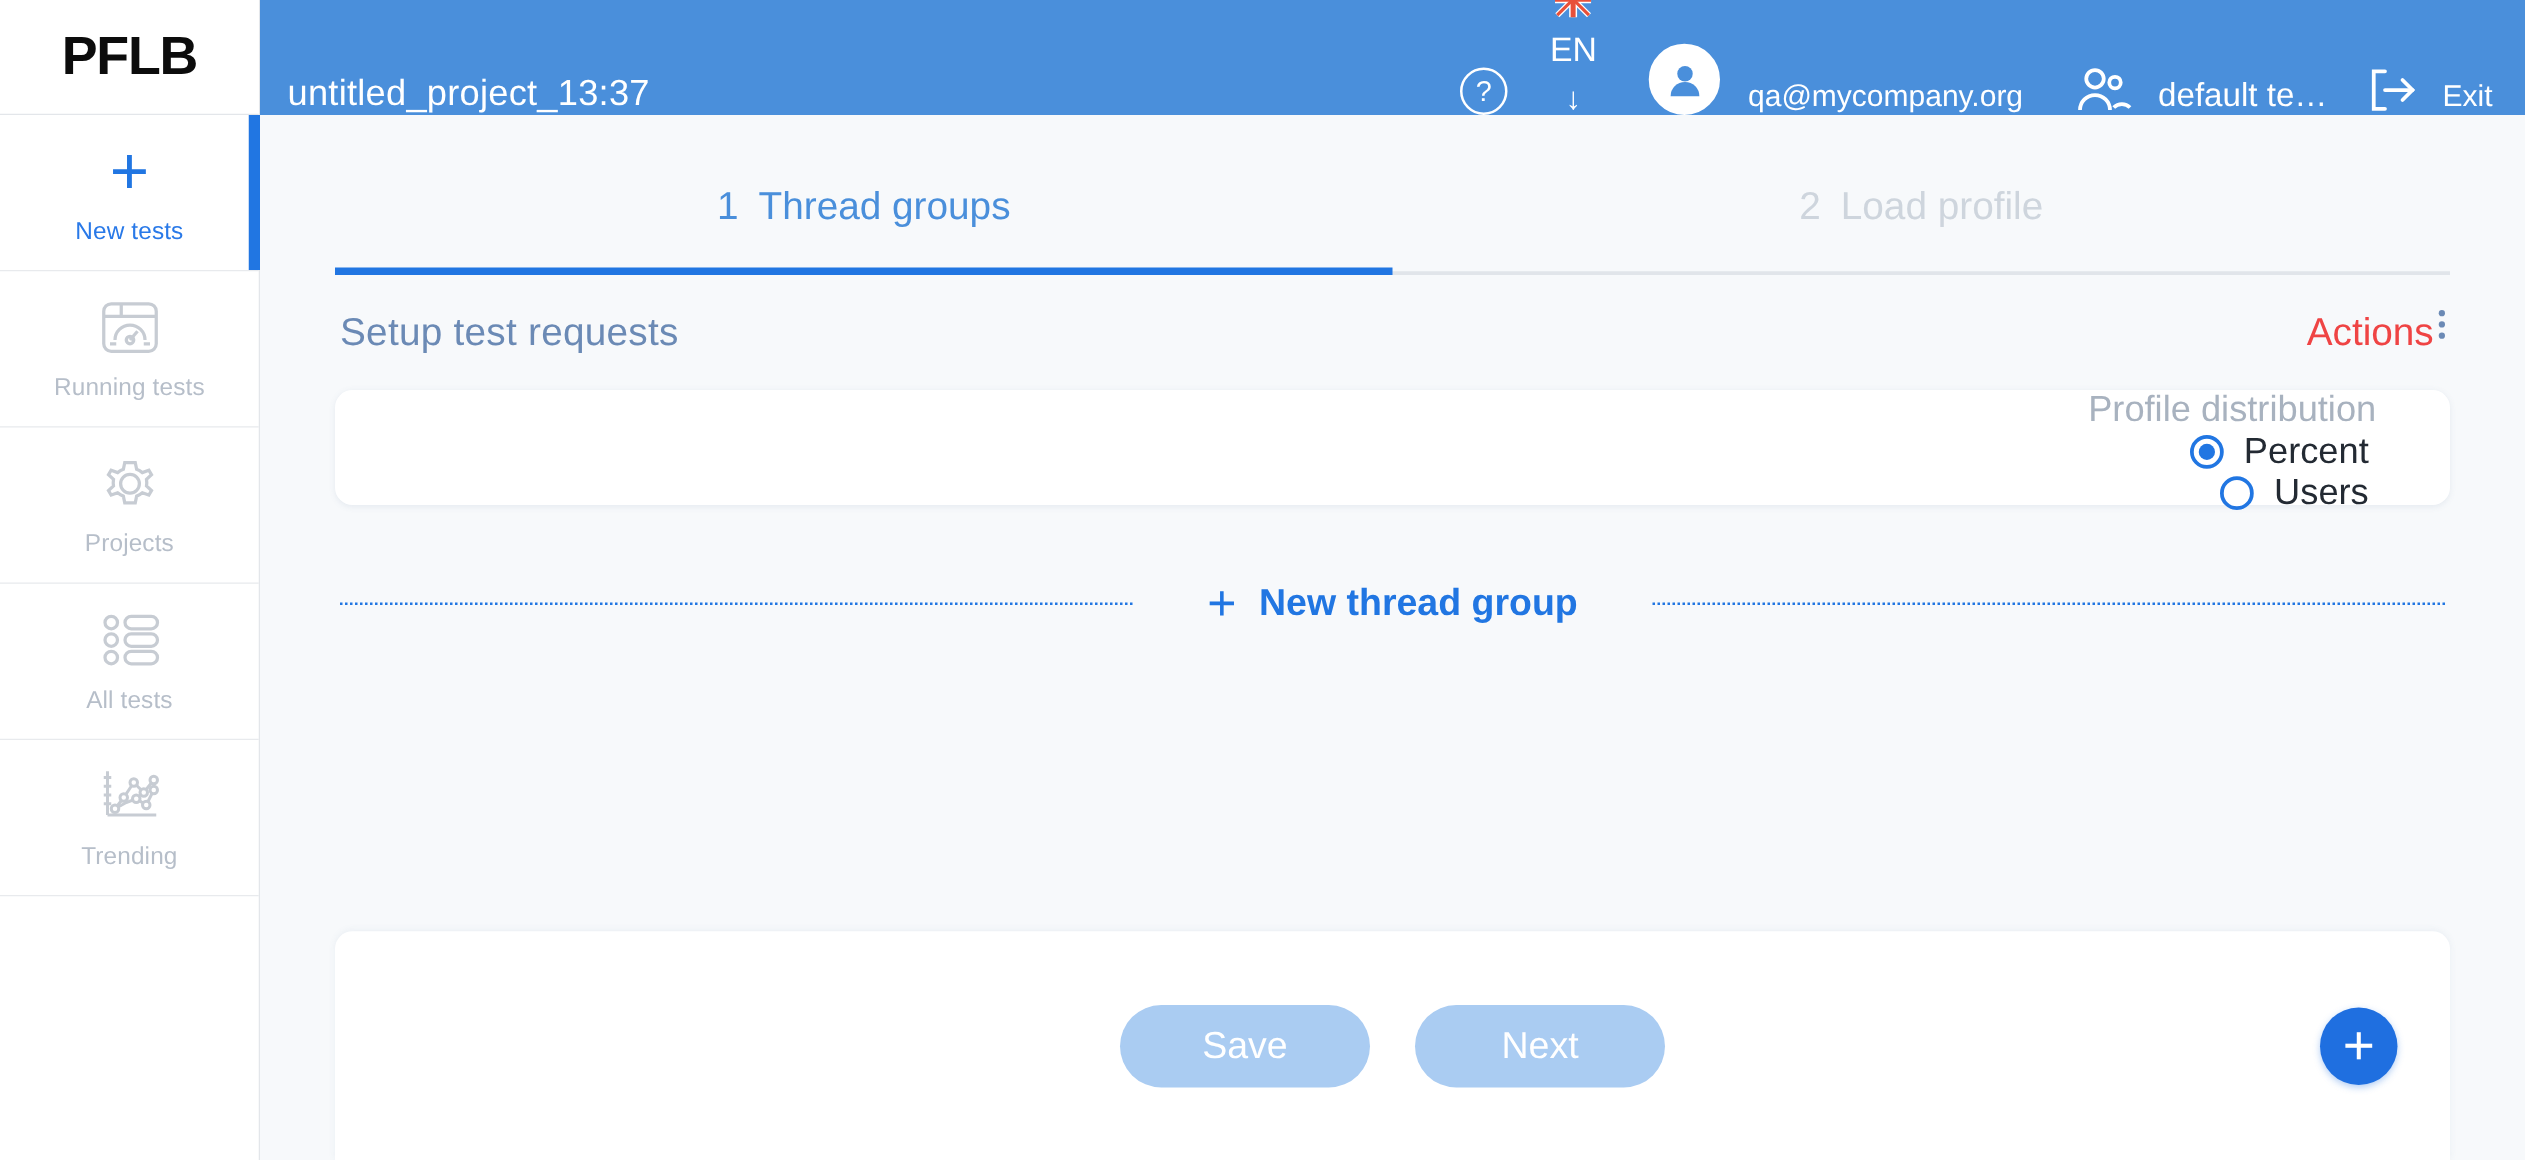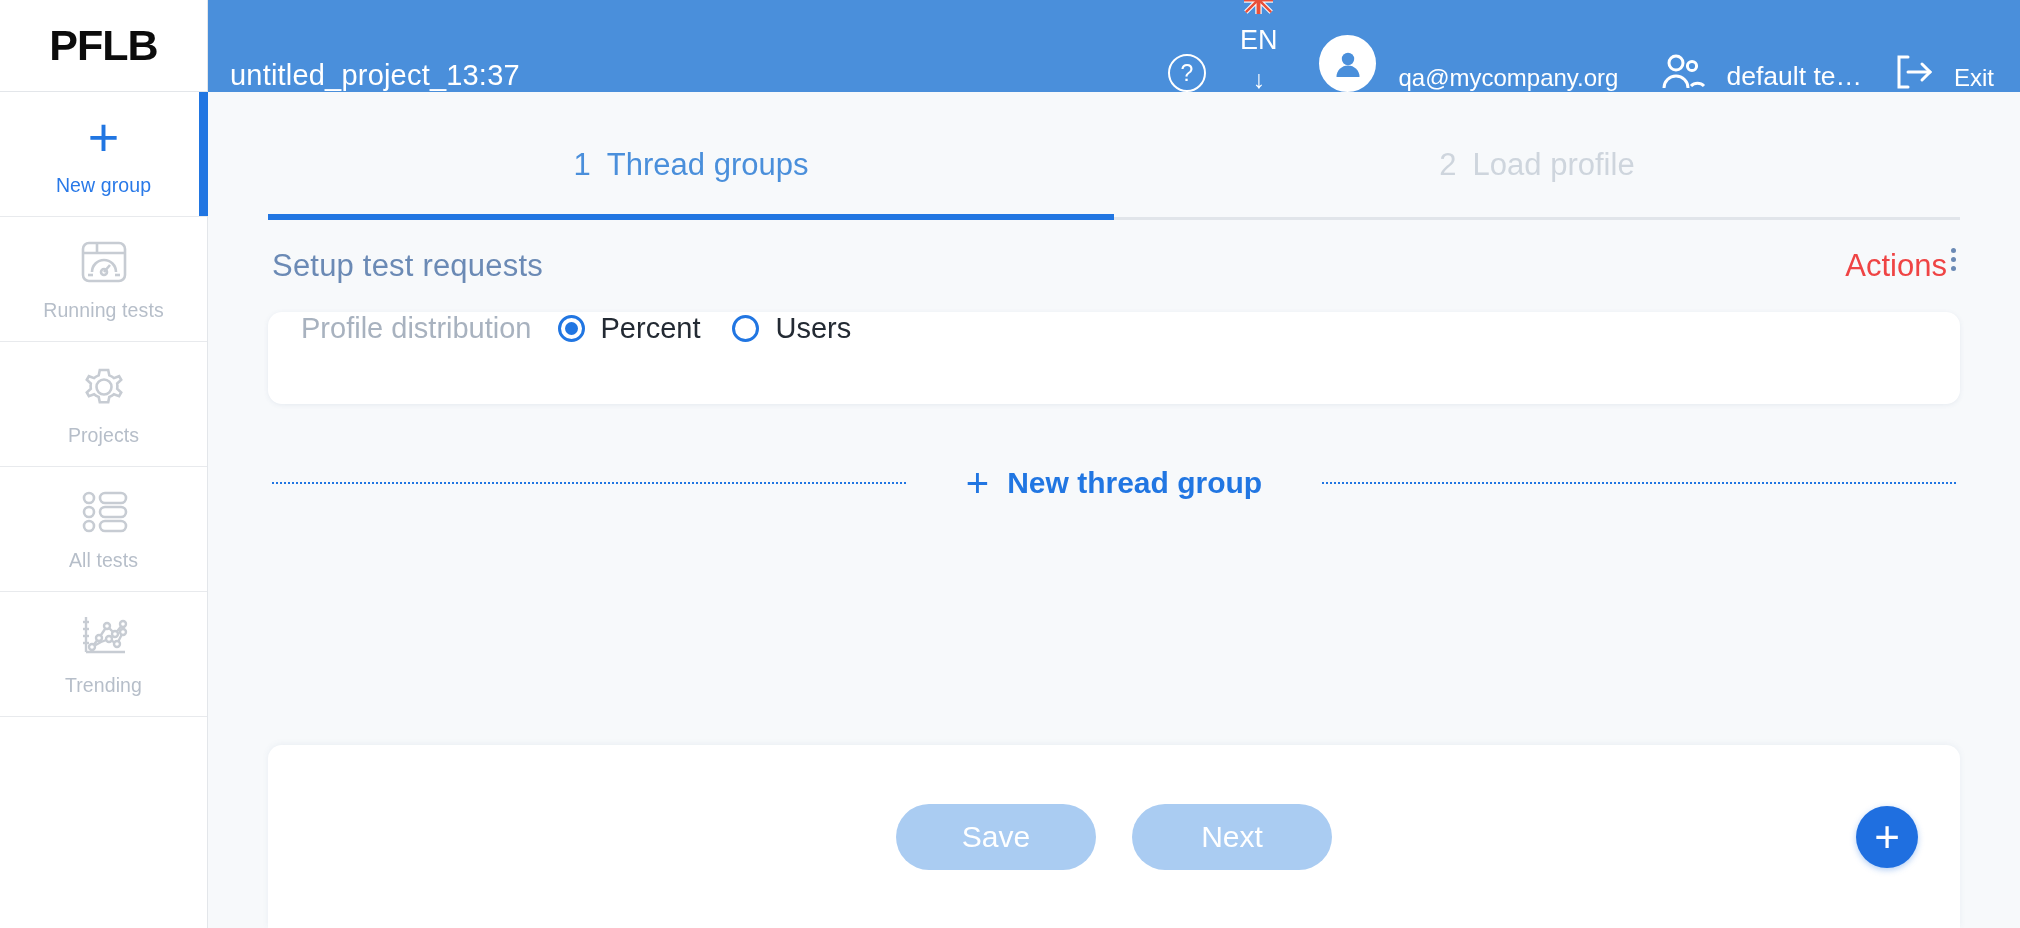--- a/index.html
+++ b/index.html
@@ -126,22 +126,23 @@
     display: flex; align-items: flex-start; gap: 4px;
     font-size: 31px; color: #ef4444; cursor: pointer;
   }
   .kebab { display: flex; flex-direction: column; gap: 4px; align-items: center; }
   .kebab span { width: 5px; height: 5px; border-radius: 50%; background: #6b8ab5; display: block; }
 
   
   .card {
     background: #ffffff; border-radius: 14px;
     box-shadow: 0 1px 5px rgba(80,110,150,0.10);
-    height: 92px; display: flex; align-items: flex-start;
+    height: 92px; display: flex; align-items: flex-end;
     padding: 0 33px;
+    flex-direction: column;
   }
   .card-label { font-size: 29px; color: #a8b2bf; margin-right: 26px; }
   .radio-opt { display: flex; align-items: center; cursor: pointer; margin-right: 32px; }
   .radio {
     width: 27px; height: 27px; border-radius: 50%;
     border: 3.2px solid #2176e2; margin-right: 16px;
     display: flex; align-items: center; justify-content: center;
     flex: 0 0 27px; background: #fff;
   }
   .radio.checked::after {
@@ -197,21 +198,21 @@
 
   <aside class="sidebar">
     <div class="logo-box">
       <span class="logo-text">PFLB</span>
     </div>
 
     <div class="nav-item active">
       <span class="nav-icon">
         <span class="plus-glyph">+</span>
       </span>
-      <span class="nav-label">New group</span>
+      <span class="nav-label">New tests</span>
     </div>
 
     <div class="nav-item">
       <span class="nav-icon">
         <svg width="50" height="50" viewBox="0 0 50 50" fill="none" stroke="#c7ccd3" stroke-width="2.6">
           <rect x="4" y="6" width="42" height="38" rx="6"></rect>
           <line x1="4" y1="16" x2="46" y2="16"></line>
           <line x1="18" y1="6" x2="18" y2="16"></line>
           <path d="M13 35 A12 12 0 0 1 37 35"></path>
           <circle cx="25" cy="35" r="3"></circle>

